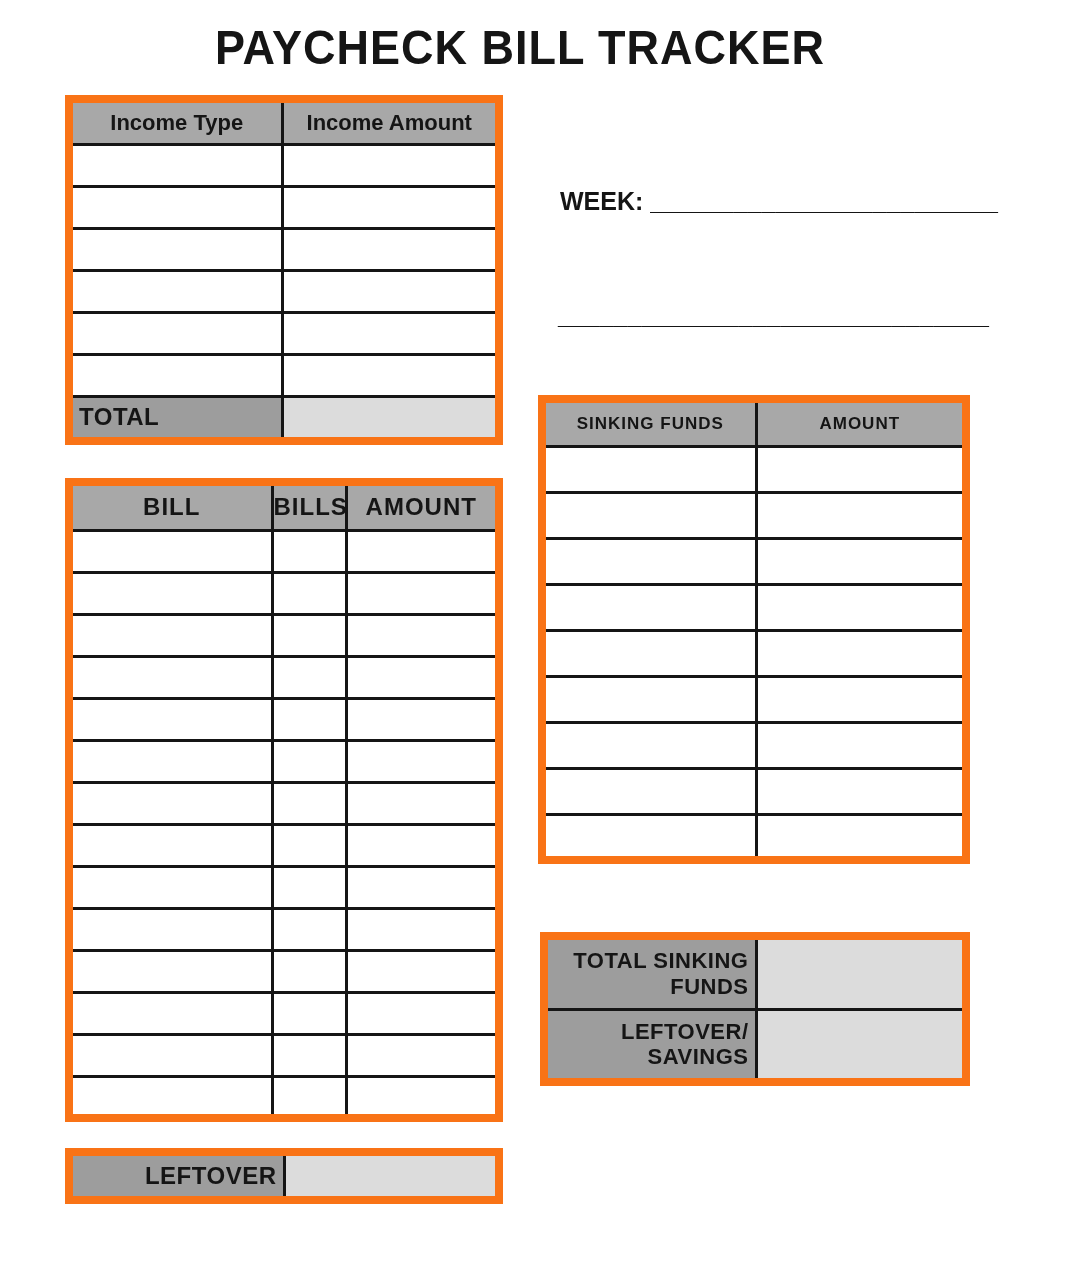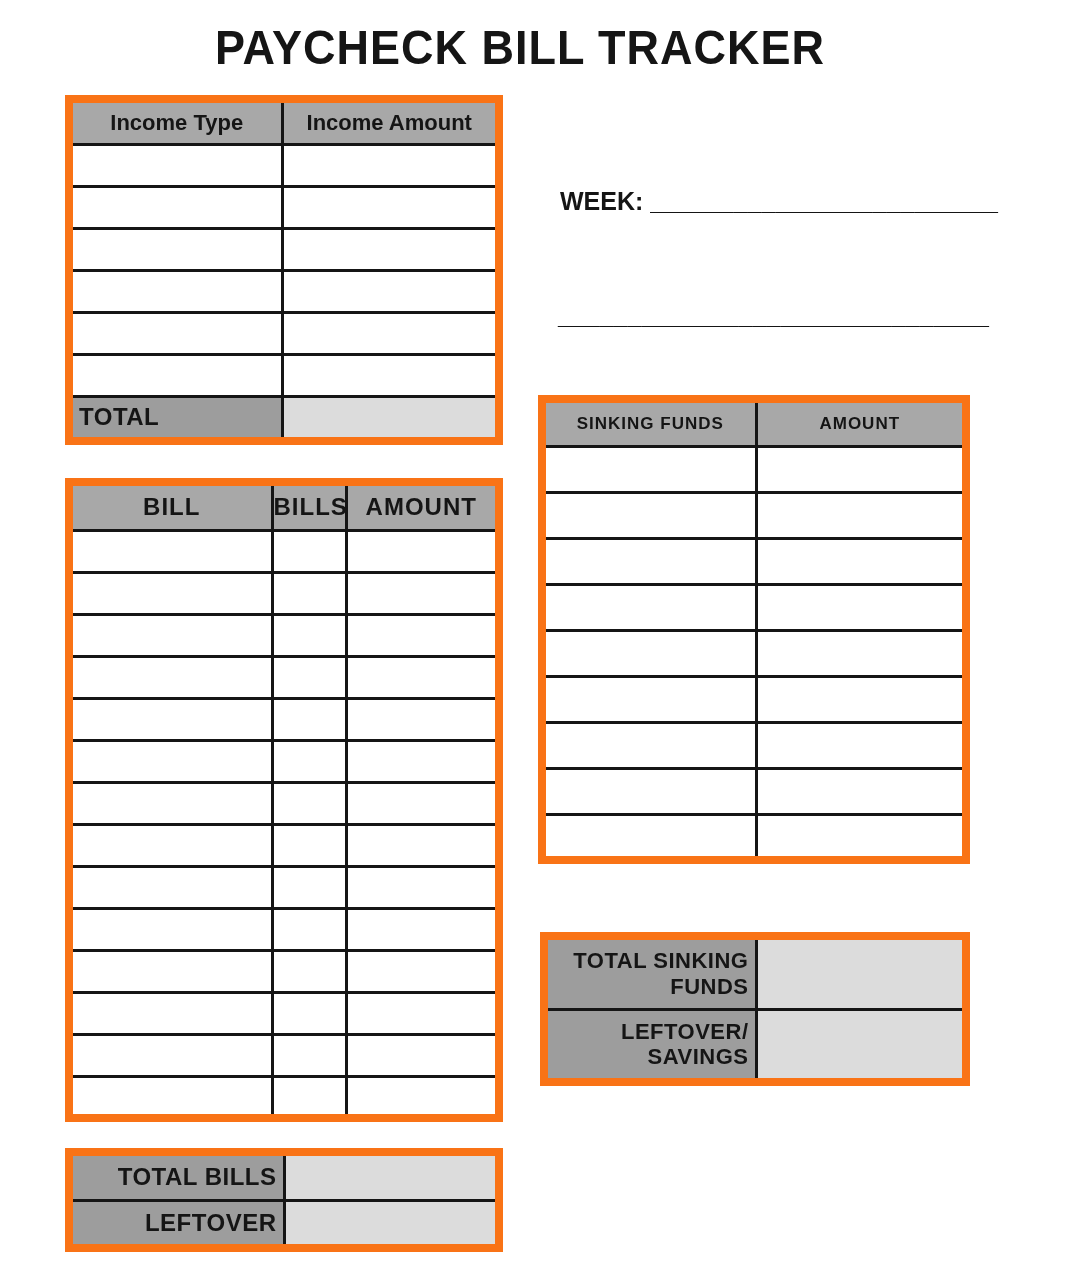--- a/index.html
+++ b/index.html
@@ -272,23 +272,19 @@
     </tbody>
   </table>
 
   <table class="totals-table bill-totals">
     <colgroup>
         <col style="width:215px">
         <col style="width:215px">
       </colgroup>
     <tbody>
       <tr>
-        <td class="label-cell">TOTAL BILLS</td>
-        <td class="value-cell"></td>
-      </tr>
-      <tr>
         <td class="label-cell">LEFTOVER</td>
         <td class="value-cell"></td>
       </tr>
     </tbody>
   </table>
 
 </div>
 
 </body></html>

